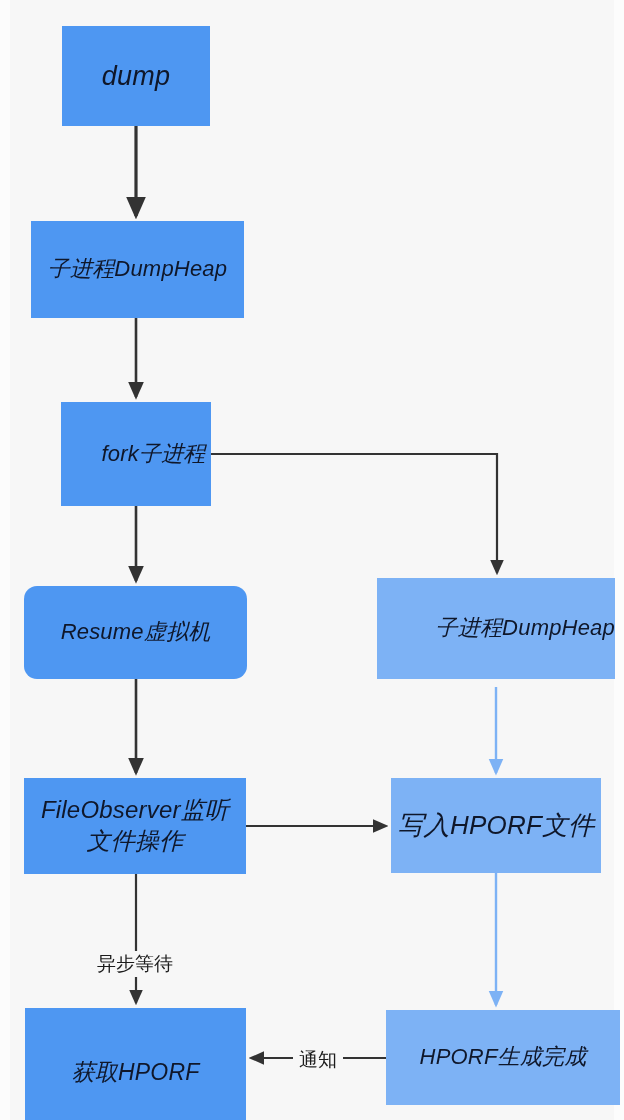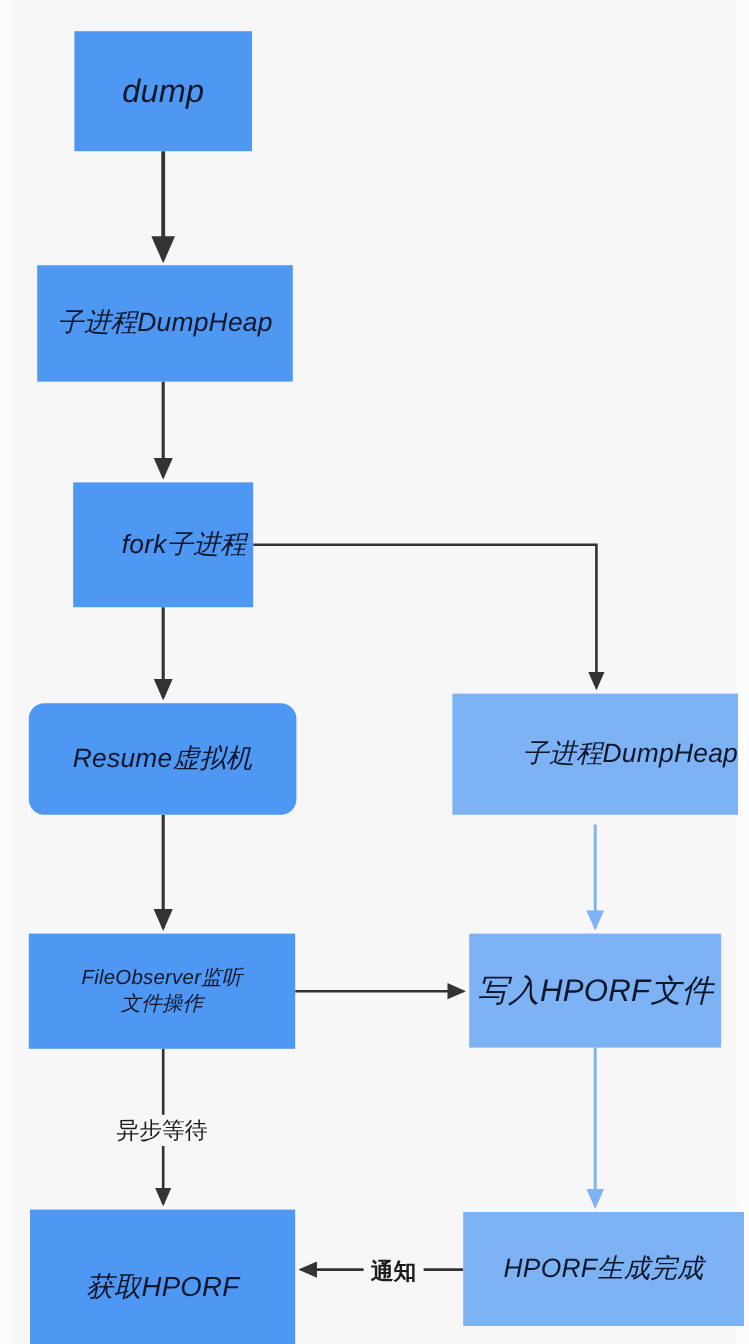--- a/index.html
+++ b/index.html
@@ -111,42 +111,42 @@
   </div>
 
   <div class="node primary" style="left:61px; top:402px; width:150px; height:104px; font-size:22px;padding-left:35px;">
     <span>fork子进程</span>
   </div>
 
   <div class="node primary" style="left:24px; top:586px; width:223px; height:93px; font-size:22px;border-radius:13px;">
     <span>Resume虚拟机</span>
   </div>
 
-  <div class="node primary" style="left:24px; top:778px; width:222px; height:96px; font-size:17px;">
+  <div class="node primary" style="left:24px; top:778px; width:222px; height:96px; font-size:24px;">
     <span>FileObserver监听
 文件操作</span>
   </div>
 
   <div class="node primary" style="left:25px; top:1008px; width:221px; height:130px; font-size:23px;">
     <span>获取HPORF</span>
   </div>
 
   <div class="node light" style="left:377px; top:578px; width:238px; height:101px; font-size:22px;justify-content:flex-end;">
     <span>子进程DumpHeap</span>
   </div>
 
   <div class="node light" style="left:391px; top:778px; width:210px; height:95px; font-size:26px;">
     <span>写入HPORF文件</span>
   </div>
 
   <div class="node light" style="left:386px; top:1010px; width:234px; height:95px; font-size:22px;">
     <span>HPORF生成完成</span>
   </div>
 
-  <div class="edge-label" style="left:135px; top:942px; transform:translate(-50%,-50%);">
+  <div class="edge-label" style="left:135px; top:964px; transform:translate(-50%,-50%);">
     <span>异步等待</span>
   </div>
 
-  <div class="edge-label" style="left:328px; top:1060px; transform:translate(-50%,-50%);font-weight:bold;">
+  <div class="edge-label" style="left:318px; top:1060px; transform:translate(-50%,-50%);">
     <span>通知</span>
   </div>
 
 </div>
 
 </body></html>

